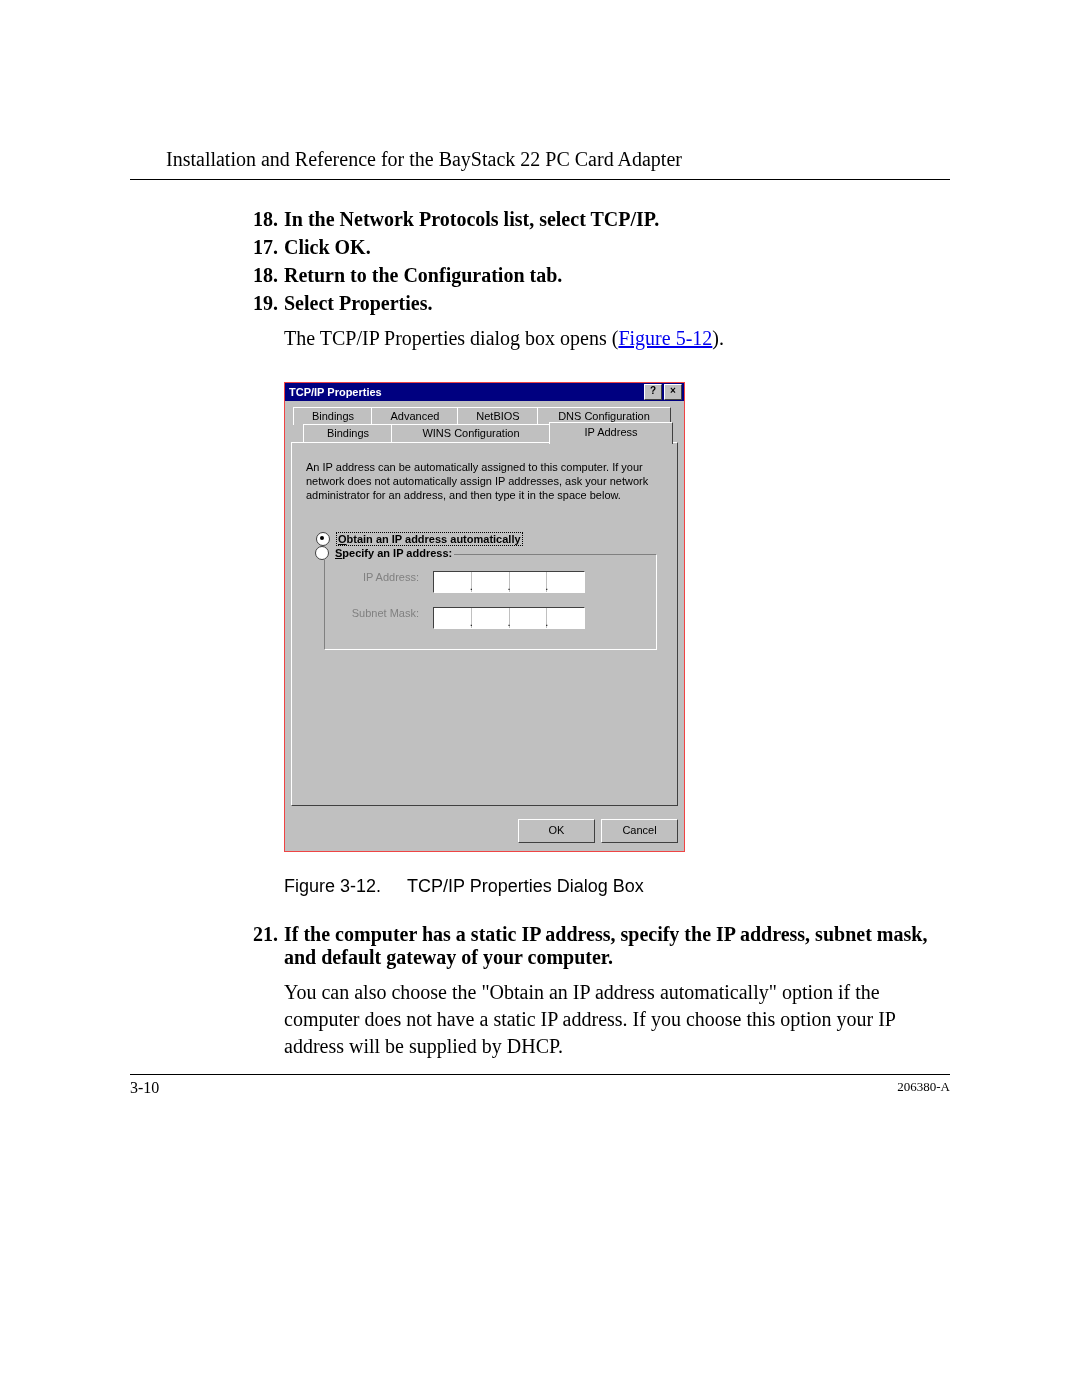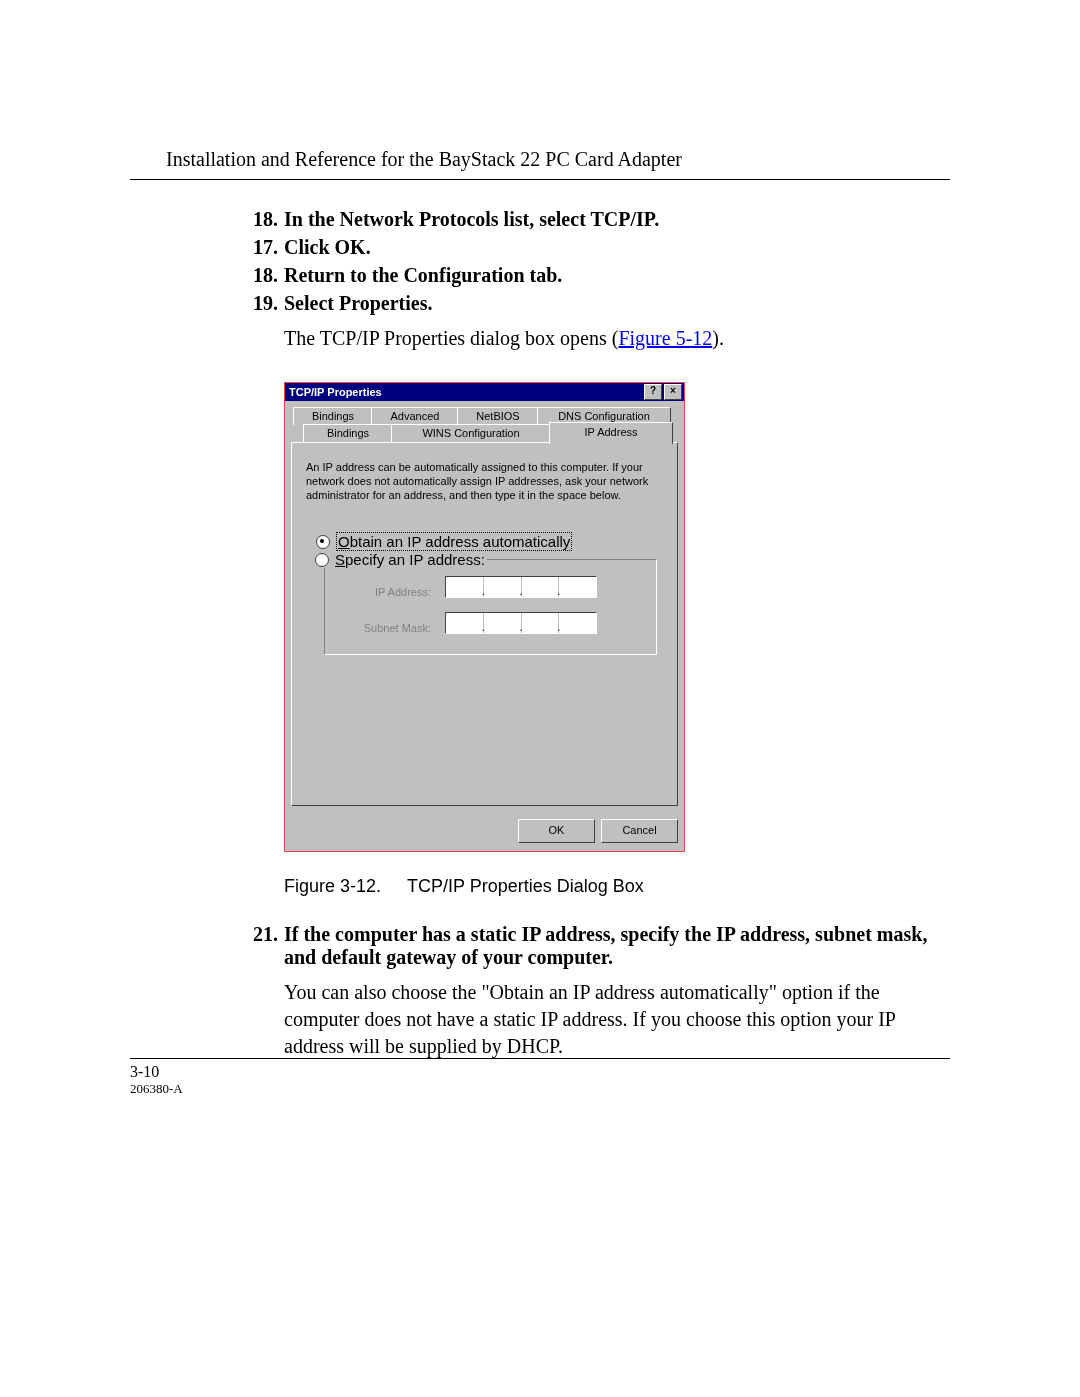--- a/index.html
+++ b/index.html
@@ -143,44 +143,44 @@
   .radio-dot {
     width: 12px; height: 12px; border-radius: 50%;
     background: #fff; border: 1px solid #404040;
     margin-right: 6px; position: relative;
     flex-shrink: 0;
   }
   .radio-dot.checked::after {
     content: ""; position: absolute; width: 4px; height: 4px;
     background: #000; border-radius: 50%; top: 3px; left: 3px;
   }
-  .radio-label { font-size: 15px; }
+  .radio-label { font-size: 11px; font-weight: bold; }
   .radio-label.focused {
     border: 1px dotted #000;
     padding: 0 1px;
   }
   .radio-label .ul { text-decoration: underline; }
   .group {
     border: 1px solid #808080;
     border-right-color: #fff;
     border-bottom-color: #fff;
     margin: 4px 6px 0 18px;
-    padding: 16px 12px 20px 16px;
+    padding: 16px 12px 20px 4px;
     position: relative;
   }
   .group-legend {
     position: absolute;
     top: -9px; left: -12px;
     background: #c0c0c0;
     padding: 0 2px;
     display: flex;
     align-items: center;
   }
   .field-row {
-    display: flex; align-items: flex-end; margin-bottom: 14px;
+    display: flex; align-items: flex-start; margin-bottom: 14px;
   }
   .field-label {
     width: 90px; text-align: right; margin-right: 14px;
     color: #808080; font-size: 11px;
   }
   .ip-box {
     background: #fff;
     border: 1px solid #404040;
     border-right-color: #fff;
     border-bottom-color: #fff;
@@ -226,21 +226,20 @@
     position: absolute;
     left: 130px; right: 130px;
     bottom: 300px;
   }
   .footer-hr {
     border-top: 1.5px solid #000; margin-bottom: 4px;
   }
   .footer-row {
     display: flex; justify-content: space-between;
     font-size: 16px;
-    flex-direction: column;
   }
   .footer-row .docnum { font-size: 13px; }
 </style>
 </head>
 <body>
 
 <div class="page">
   <div class="header-line">Installation and Reference for the BayStack 22 PC Card Adapter</div>
   <div class="hr"></div>
 

